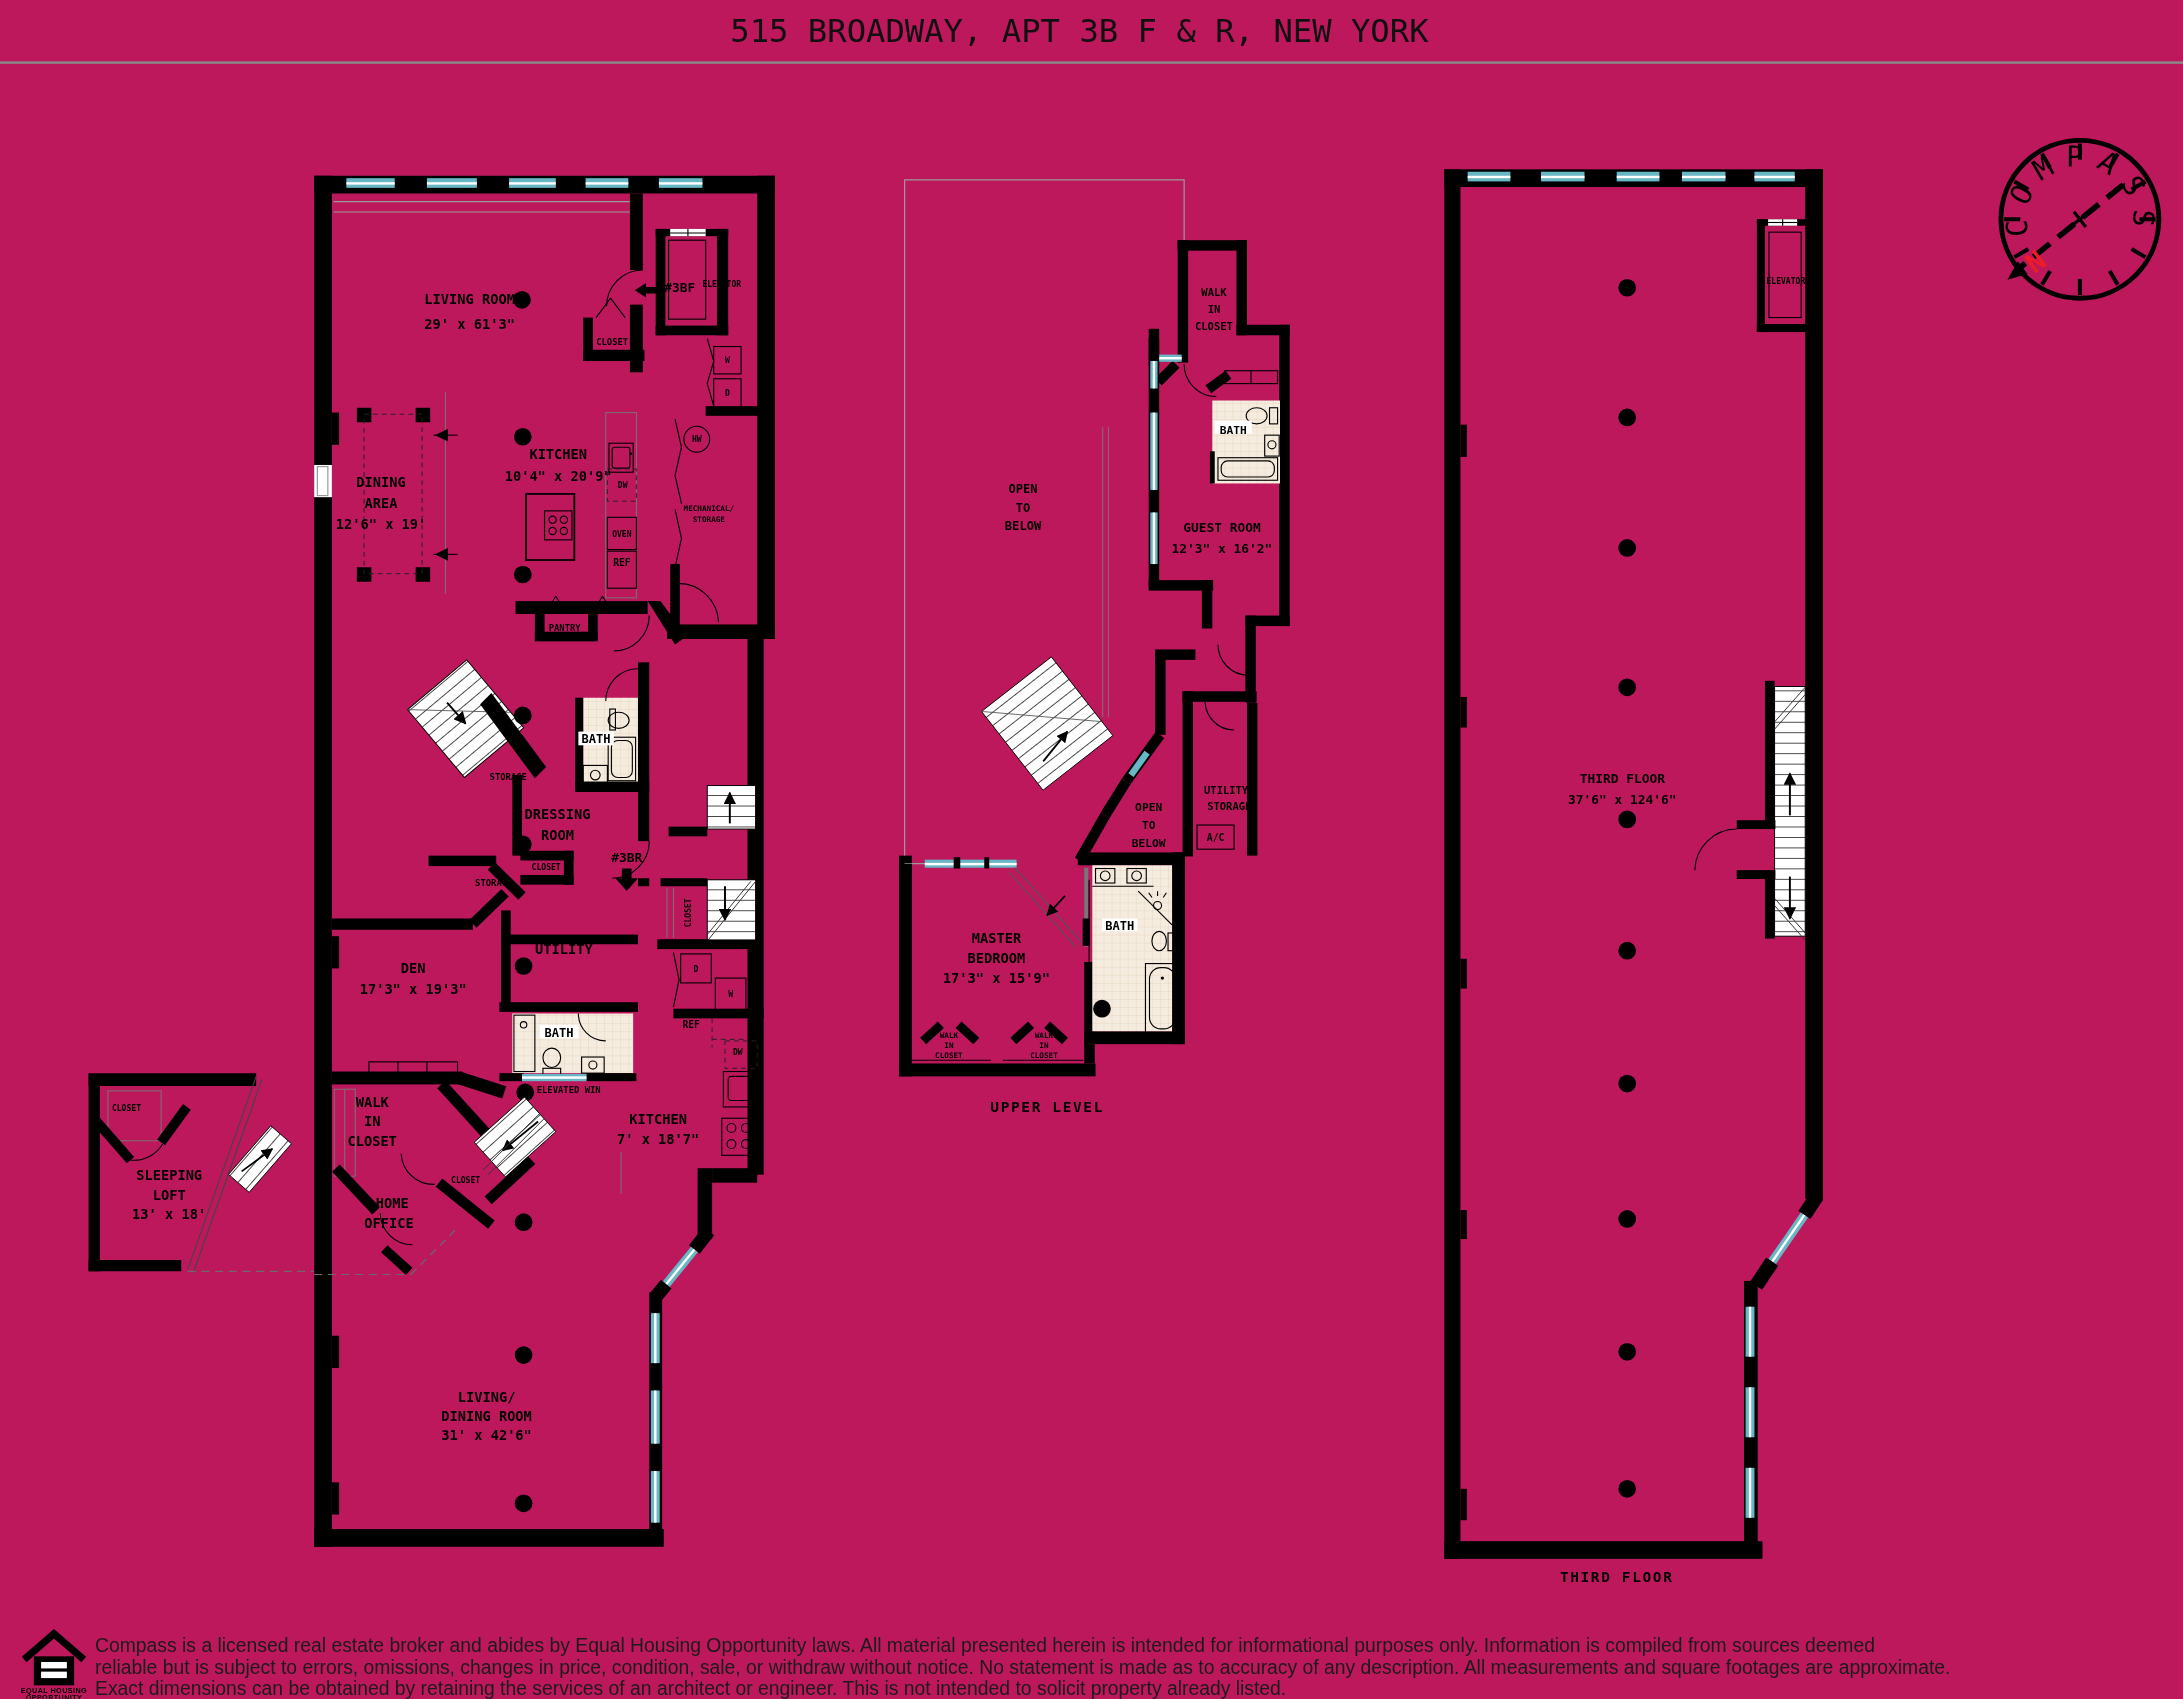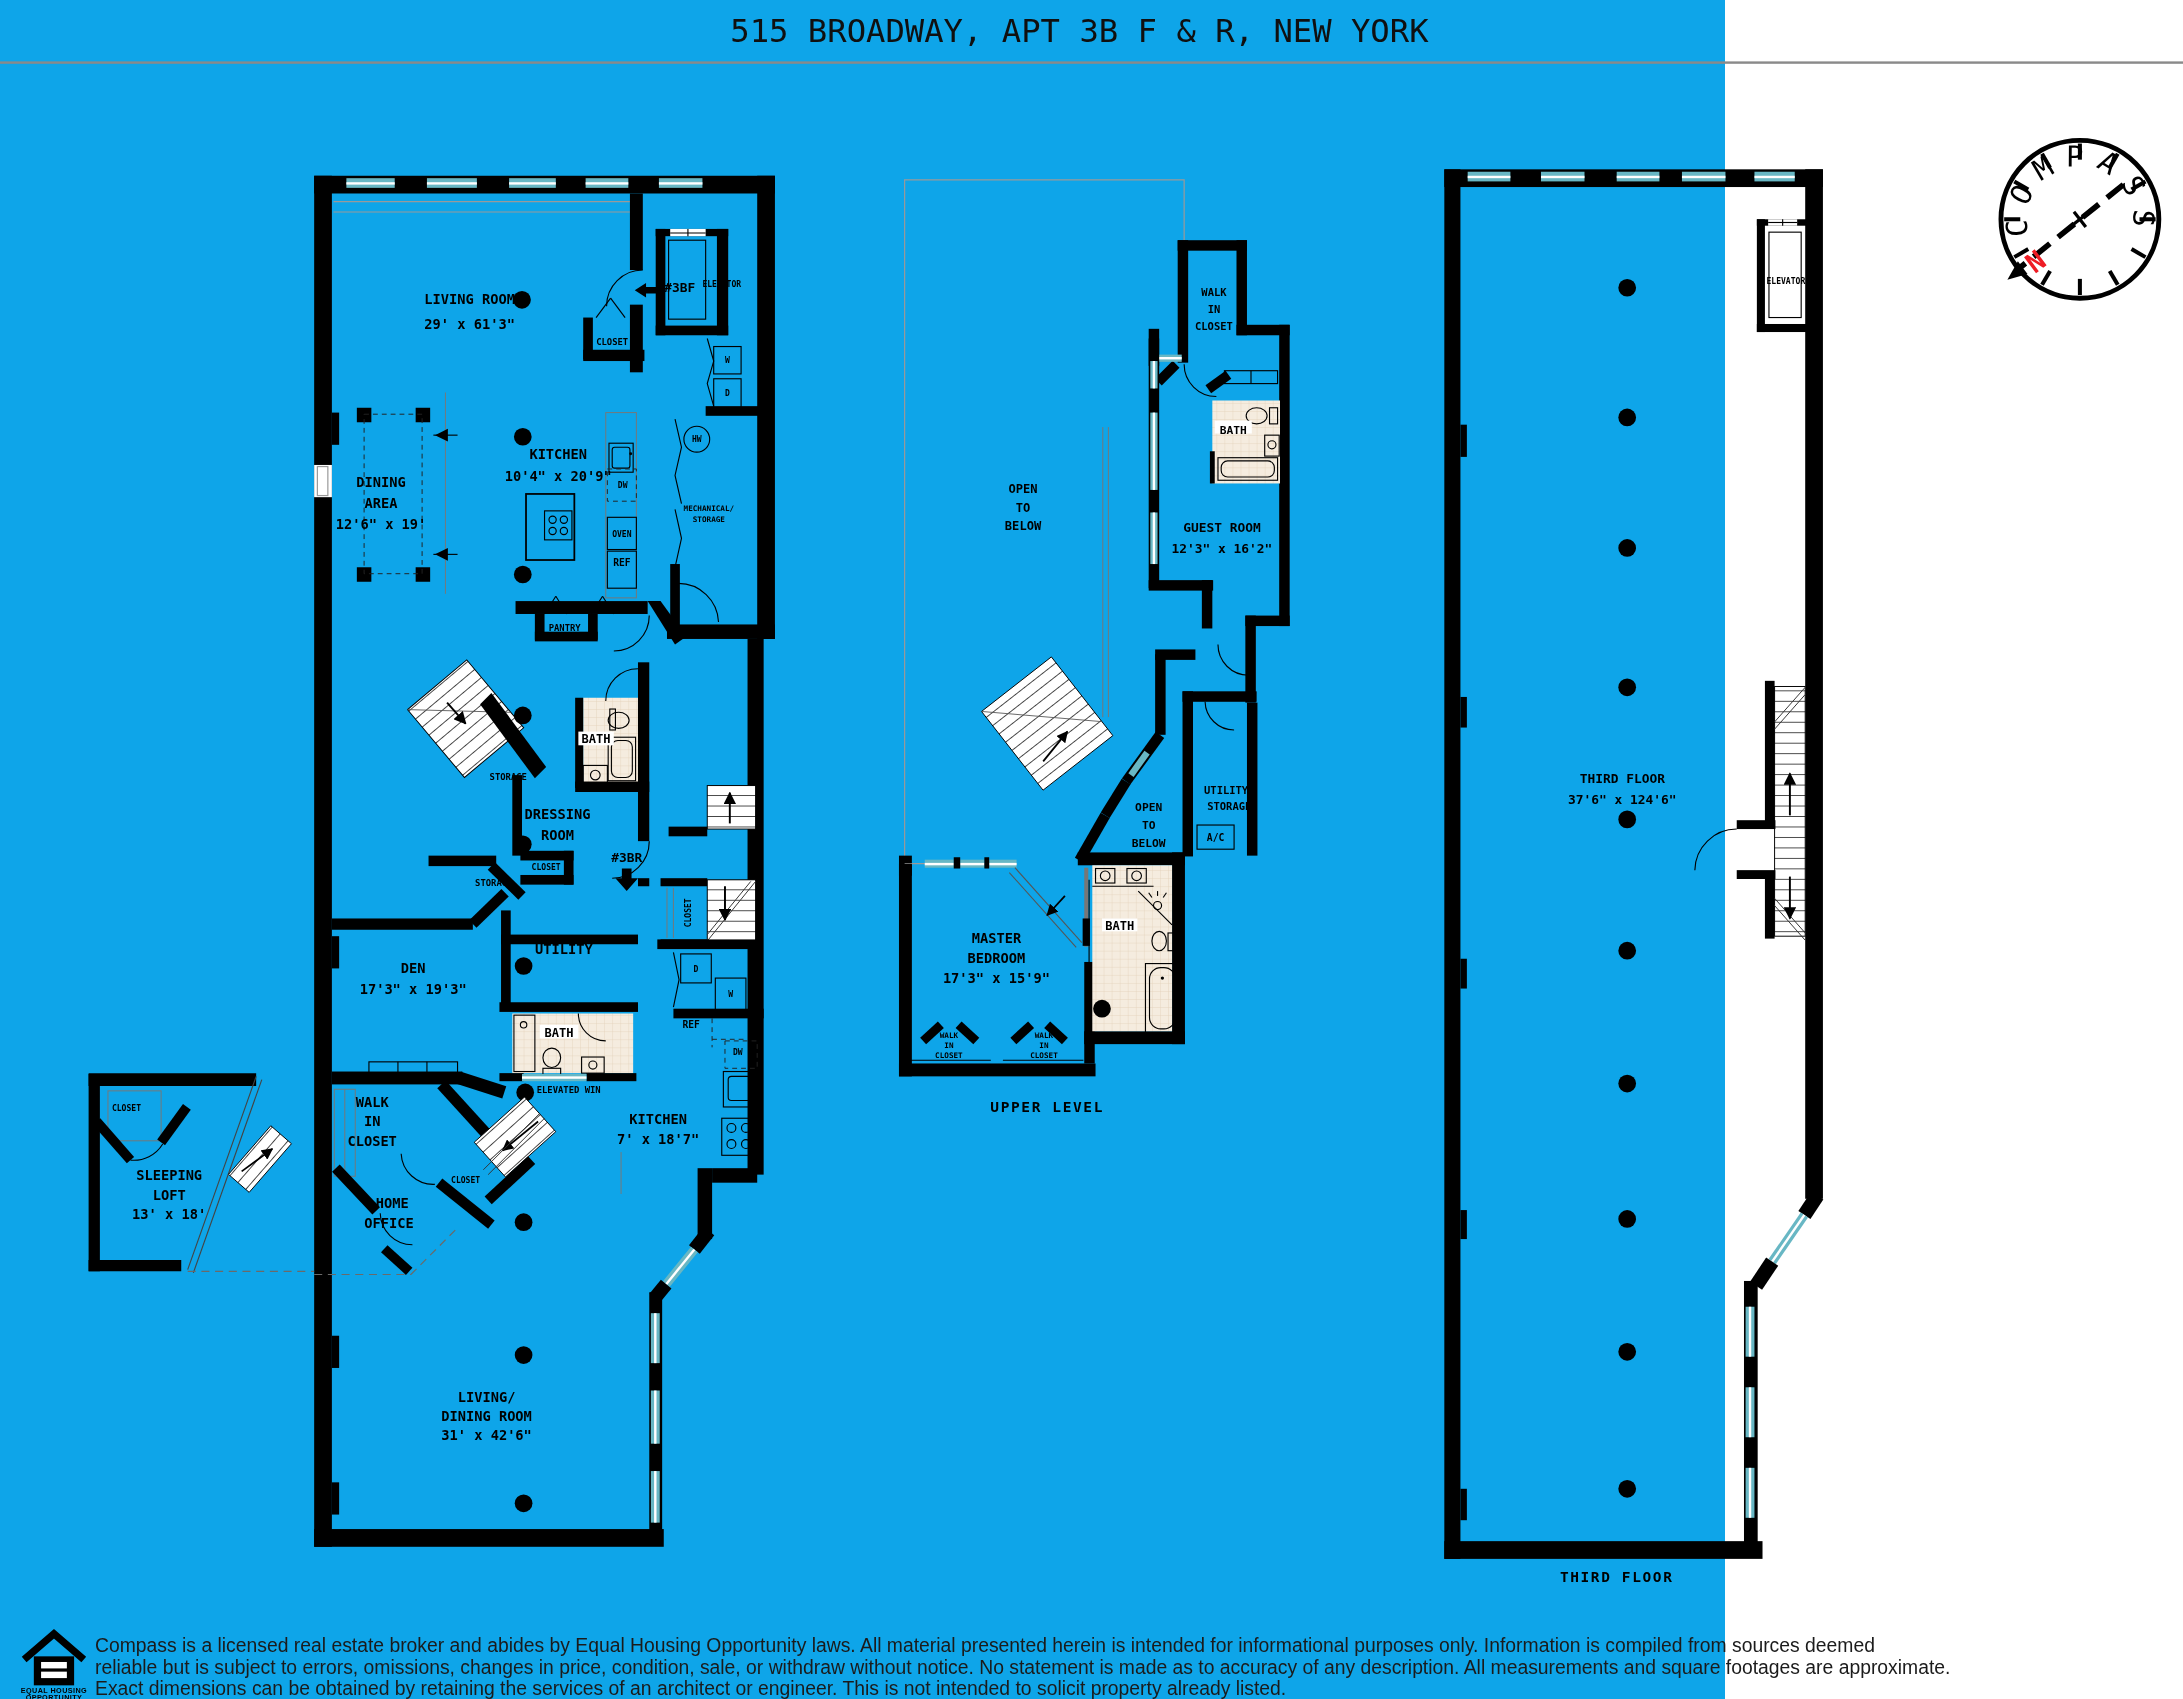--- a/index.html
+++ b/index.html
@@ -1,16 +1,16 @@
 <!DOCTYPE html>
 <html style="font-size:13px"><head>
 <meta charset="utf-8">
 <style>
   html,body{margin:0;padding:0;background:#fff;}
-  .page{position:relative;width:1725px;height:1700px;background:#0ea5e9;}
+  .page{position:relative;width:2183px;height:1700px;background:#be185d;}
   svg{display:block;}
   .w{fill:#000;}
   .tn{fill:none;stroke:#000;stroke-width:1.4;}
   .tn2{fill:none;stroke:#000;stroke-width:2.2;}
   .gy{fill:none;stroke:#9a9a9a;stroke-width:1.5;}
   .gy2{fill: none;stroke:#777;stroke-width:1.2;}
   .dsh{fill:none;stroke:#6a6a6a;stroke-width:1.5;stroke-dasharray:10 7;}
   .dshb{fill:none;stroke:#222;stroke-width:1.2;stroke-dasharray:6 5;}
   .win{fill:#68b7c4;}
   .lbl{font-family:"DejaVu Sans Mono",monospace;font-weight:bold;fill:#000;text-anchor:middle;}

